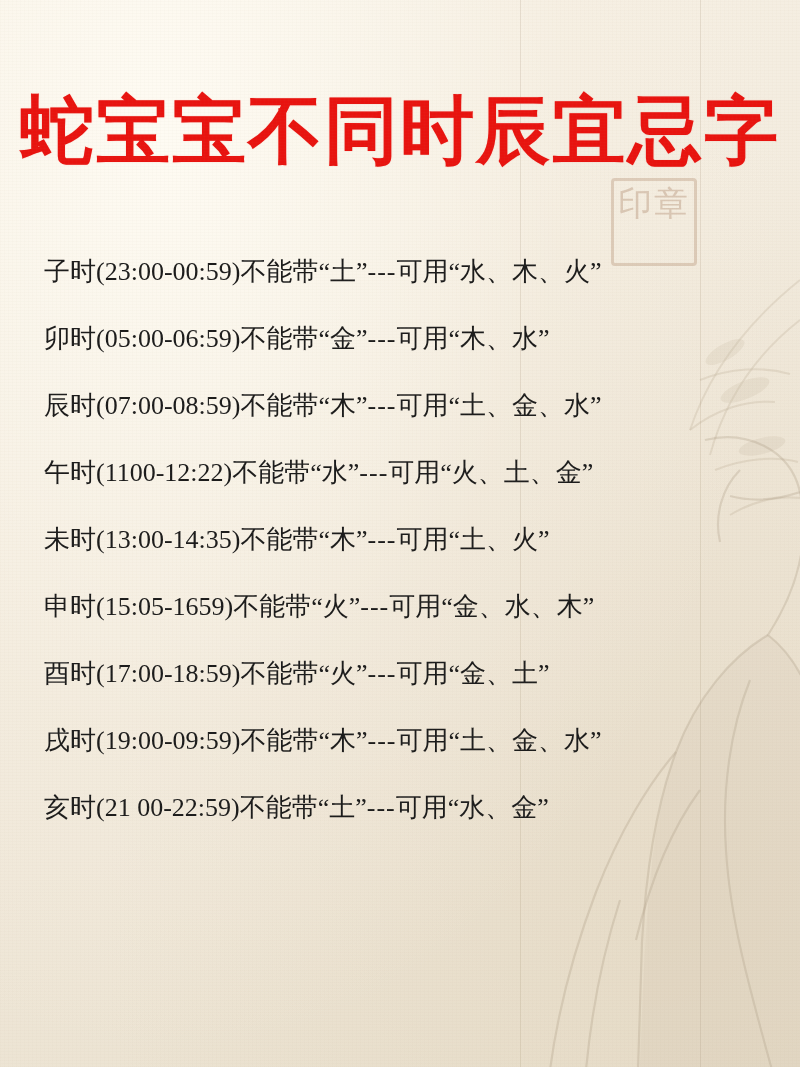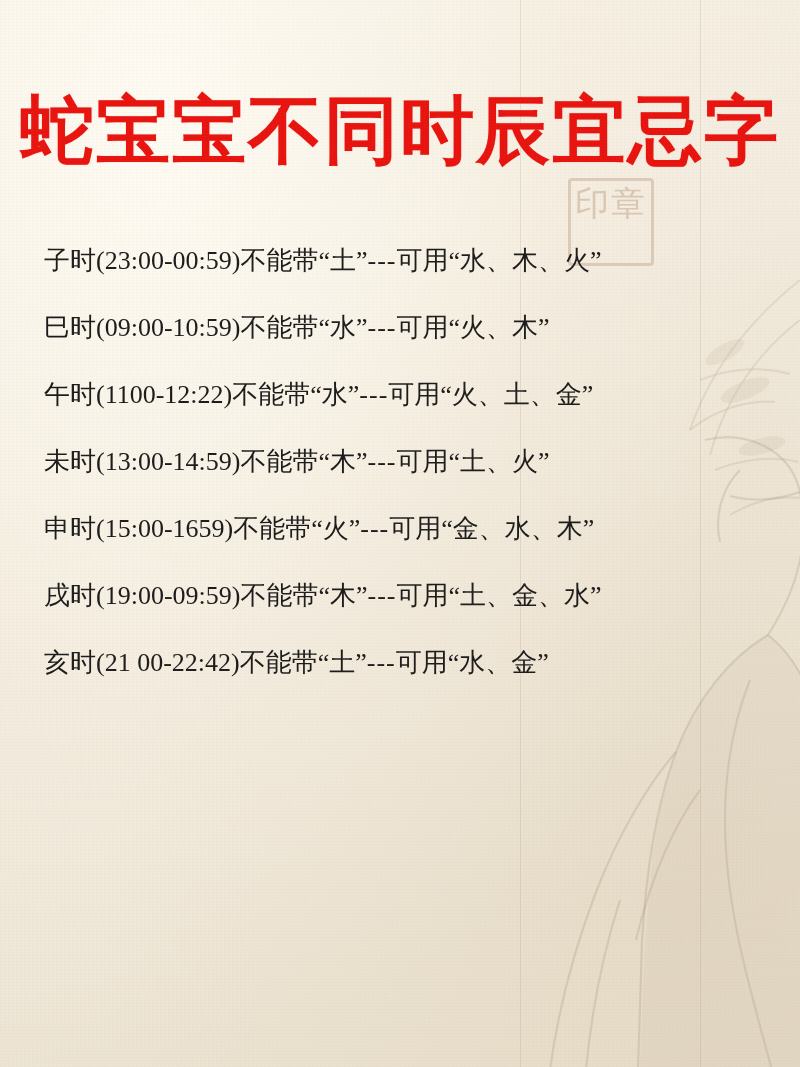--- a/index.html
+++ b/index.html
@@ -44,21 +44,21 @@
     bottom: 0;
     width: 1px;
     background: rgba(160,140,110,0.18);
   }
   .bg-seam.s1 { left: 520px; }
   .bg-seam.s2 { left: 700px; }
 
   
   .bg-seal {
     position: absolute;
-    left: 568px;
+    left: 611px;
     top: 178px;
     width: 86px;
     height: 88px;
     border: 3px solid rgba(168,126,96,0.30);
     border-radius: 4px;
     color: rgba(168,126,96,0.34);
     font-size: 34px;
     line-height: 40px;
     letter-spacing: 2px;
     text-align: center;
@@ -98,21 +98,21 @@
     font-size: 74px;
     line-height: 86px;
     letter-spacing: 2px;
     color: #e8130f;
     white-space: nowrap;
     text-shadow: 0 0 1px rgba(232,19,15,0.4);
   }
 
   #list {
     position: absolute;
-    top: 227px;
+    top: 238px;
     left: 0;
     width: 800px;
   }
 
   .row {
     position: relative;
     height: 67px;
     line-height: 67px;
     padding-left: 44px;
     box-sizing: border-box;
@@ -170,41 +170,47 @@
   <div id="title">蛇宝宝不同时辰宜忌字</div>
 
   <div id="list">
 
     <div class="row">
       <span class="seg">子时</span><span class="seg">(23:00-00:59)</span><span class="seg">不能带“土”</span><span class="sep">---</span><span class="seg">可用“水、木、火”</span>
     </div>
 
 
 
-
-
-    <div class="row">
-      <span class="seg">巳时</span><span class="seg">(09:00-10:59)</span><span class="seg">不能带“水”</span><span class="sep">---</span><span class="seg">可用“火、木”</span>
-    </div>
+    <div class="row">
+      <span class="seg">卯时</span><span class="seg">(05:00-06:59)</span><span class="seg">不能带“金”</span><span class="sep">---</span><span class="seg">可用“木、水”</span>
+    </div>
+
+    <div class="row">
+      <span class="seg">辰时</span><span class="seg">(07:00-08:59)</span><span class="seg">不能带“木”</span><span class="sep">---</span><span class="seg">可用“土、金、水”</span>
+    </div>
+
 
     <div class="row">
       <span class="seg">午时</span><span class="seg">(1100-12:22)</span><span class="seg">不能带“水”</span><span class="sep">---</span><span class="seg">可用“火、土、金”</span>
     </div>
 
     <div class="row">
-      <span class="seg">未时</span><span class="seg">(13:00-14:59)</span><span class="seg">不能带“木”</span><span class="sep">---</span><span class="seg">可用“土、火”</span>
-    </div>
-
-    <div class="row">
-      <span class="seg">申时</span><span class="seg">(15:00-1659)</span><span class="seg">不能带“火”</span><span class="sep">---</span><span class="seg">可用“金、水、木”</span>
-    </div>
-
+      <span class="seg">未时</span><span class="seg">(13:00-14:35)</span><span class="seg">不能带“木”</span><span class="sep">---</span><span class="seg">可用“土、火”</span>
+    </div>
+
+    <div class="row">
+      <span class="seg">申时</span><span class="seg">(15:05-1659)</span><span class="seg">不能带“火”</span><span class="sep">---</span><span class="seg">可用“金、水、木”</span>
+    </div>
+
+    <div class="row">
+      <span class="seg">酉时</span><span class="seg">(17:00-18:59)</span><span class="seg">不能带“火”</span><span class="sep">---</span><span class="seg">可用“金、土”</span>
+    </div>
 
     <div class="row">
       <span class="seg">戌时</span><span class="seg">(19:00-09:59)</span><span class="seg">不能带“木”</span><span class="sep">---</span><span class="seg">可用“土、金、水”</span>
     </div>
 
     <div class="row">
-      <span class="seg">亥时</span><span class="seg">(21 00-22:42)</span><span class="seg">不能带“土”</span><span class="sep">---</span><span class="seg">可用“水、金”</span>
+      <span class="seg">亥时</span><span class="seg">(21 00-22:59)</span><span class="seg">不能带“土”</span><span class="sep">---</span><span class="seg">可用“水、金”</span>
     </div>
 
   </div>
 </div>
 
 </body></html>

